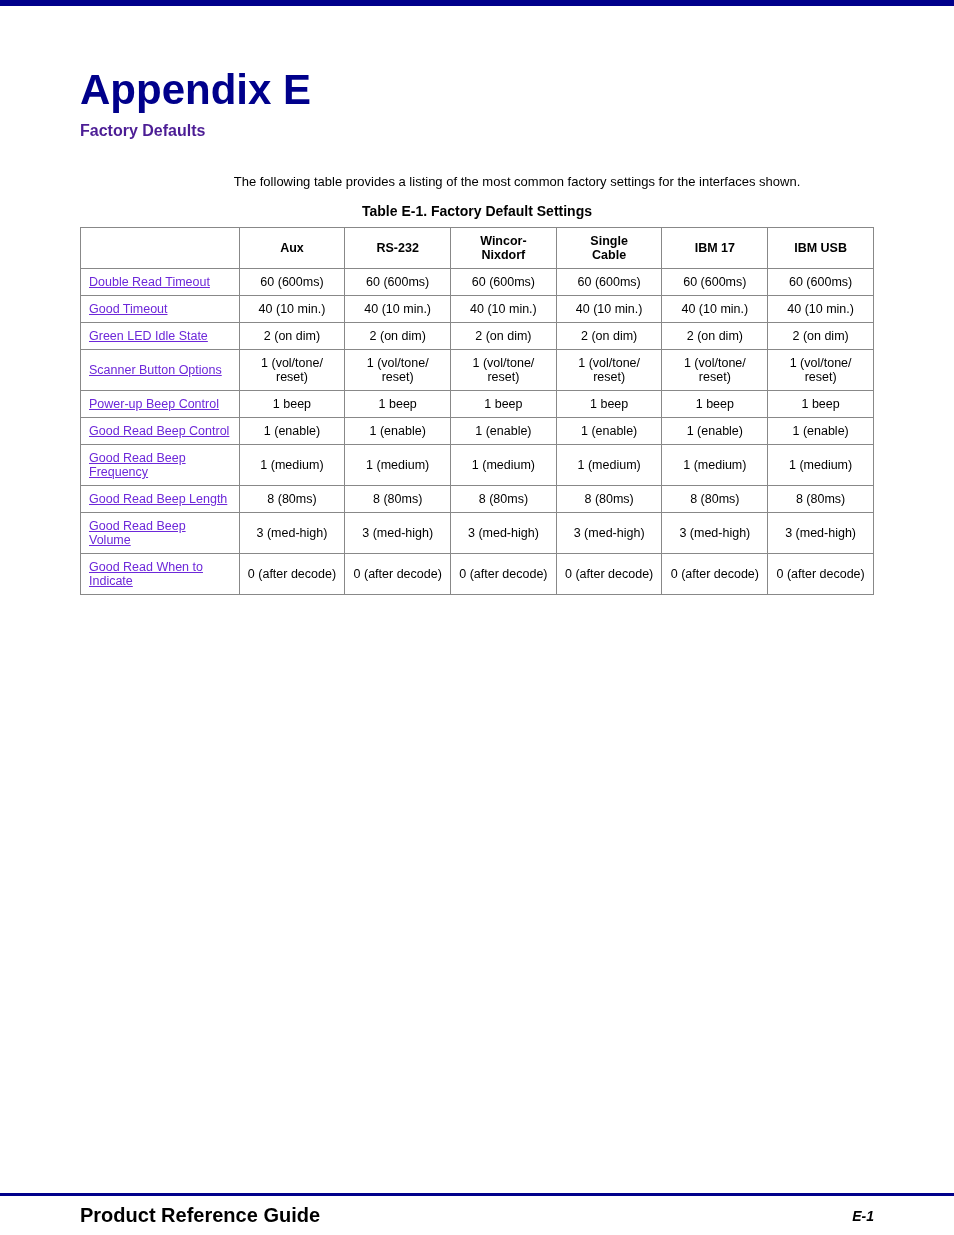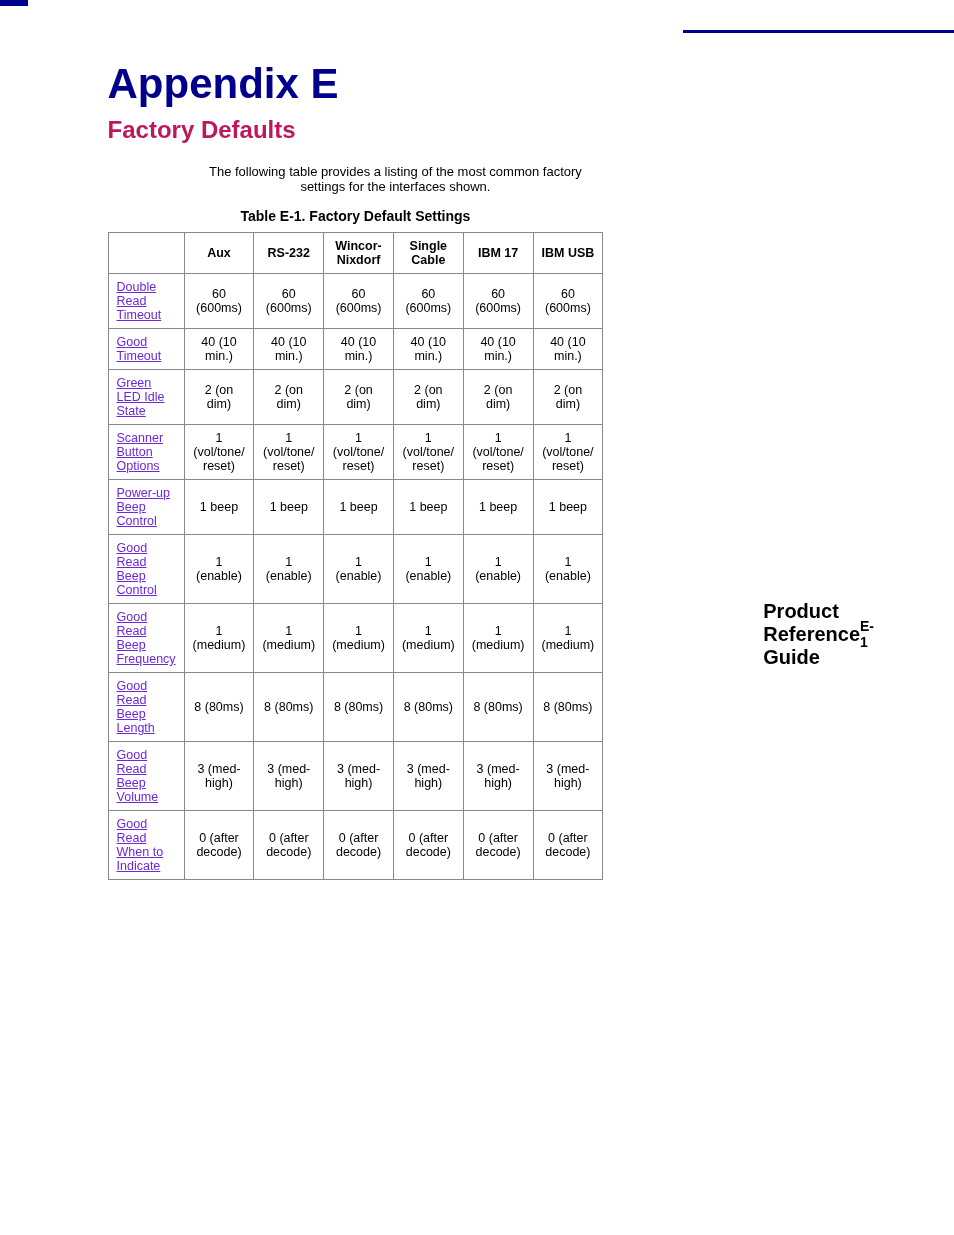--- a/index.html
+++ b/index.html
@@ -9,43 +9,43 @@
       font-size: 13px;
       color: #000;
       width: 954px;
       min-height: 1235px;
     }
     .page {
       width: 954px;
       min-height: 1235px;
       background: #fff;
       display: flex;
-      flex-direction: row;
+      flex-direction: column;
     }
     .top-border {
       height: 6px;
       background: #00008B;
       width: 100%;
     }
     .content {
       flex: 1;
       padding: 40px 80px 20px 80px;
     }
     .appendix-title {
       font-size: 42px;
       font-weight: bold;
       color: #00008B;
       margin-bottom: 8px;
       margin-top: 20px;
     }
     .section-title {
-      font-size: 24px;
-      font-weight: bold;
-      color: #be185d;
-      margin-bottom: 20px;
+      font-size: 16px;
+      font-weight: bold;
+      color: #4c1d95;
+      margin-bottom: 34px;
     }
     .intro-text {
       text-align: center;
       margin-bottom: 14px;
       font-size: 13px;
       color: #000;
       margin-left: 80px;
     }
     .table-title {
       text-align: center;
@@ -91,20 +91,21 @@
     }
     .footer-left {
       font-weight: bold;
       font-size: 20px;
       color: #000;
     }
     .footer-right {
       font-weight: bold;
       font-size: 14px;
       color: #000;
+      font-style: italic;
     }
   </style>
 </head>
 <body>
 
 <div class="page">
   <div class="top-border"></div>
 
   <div class="content">
     <div class="appendix-title">Appendix E</div>

